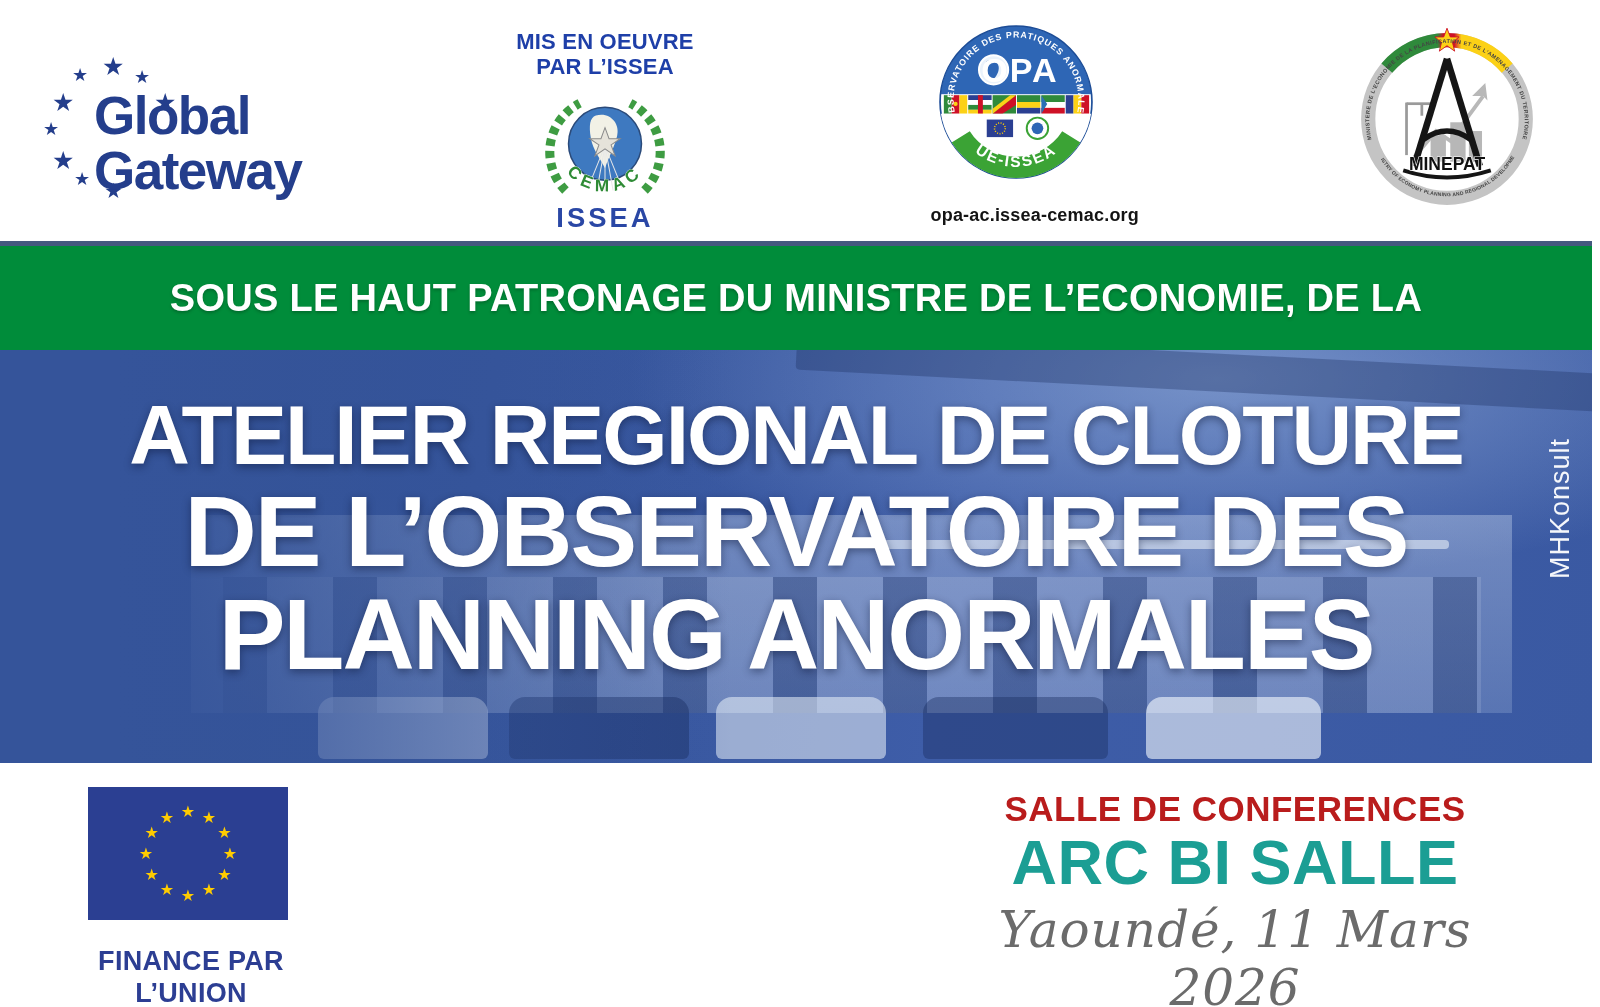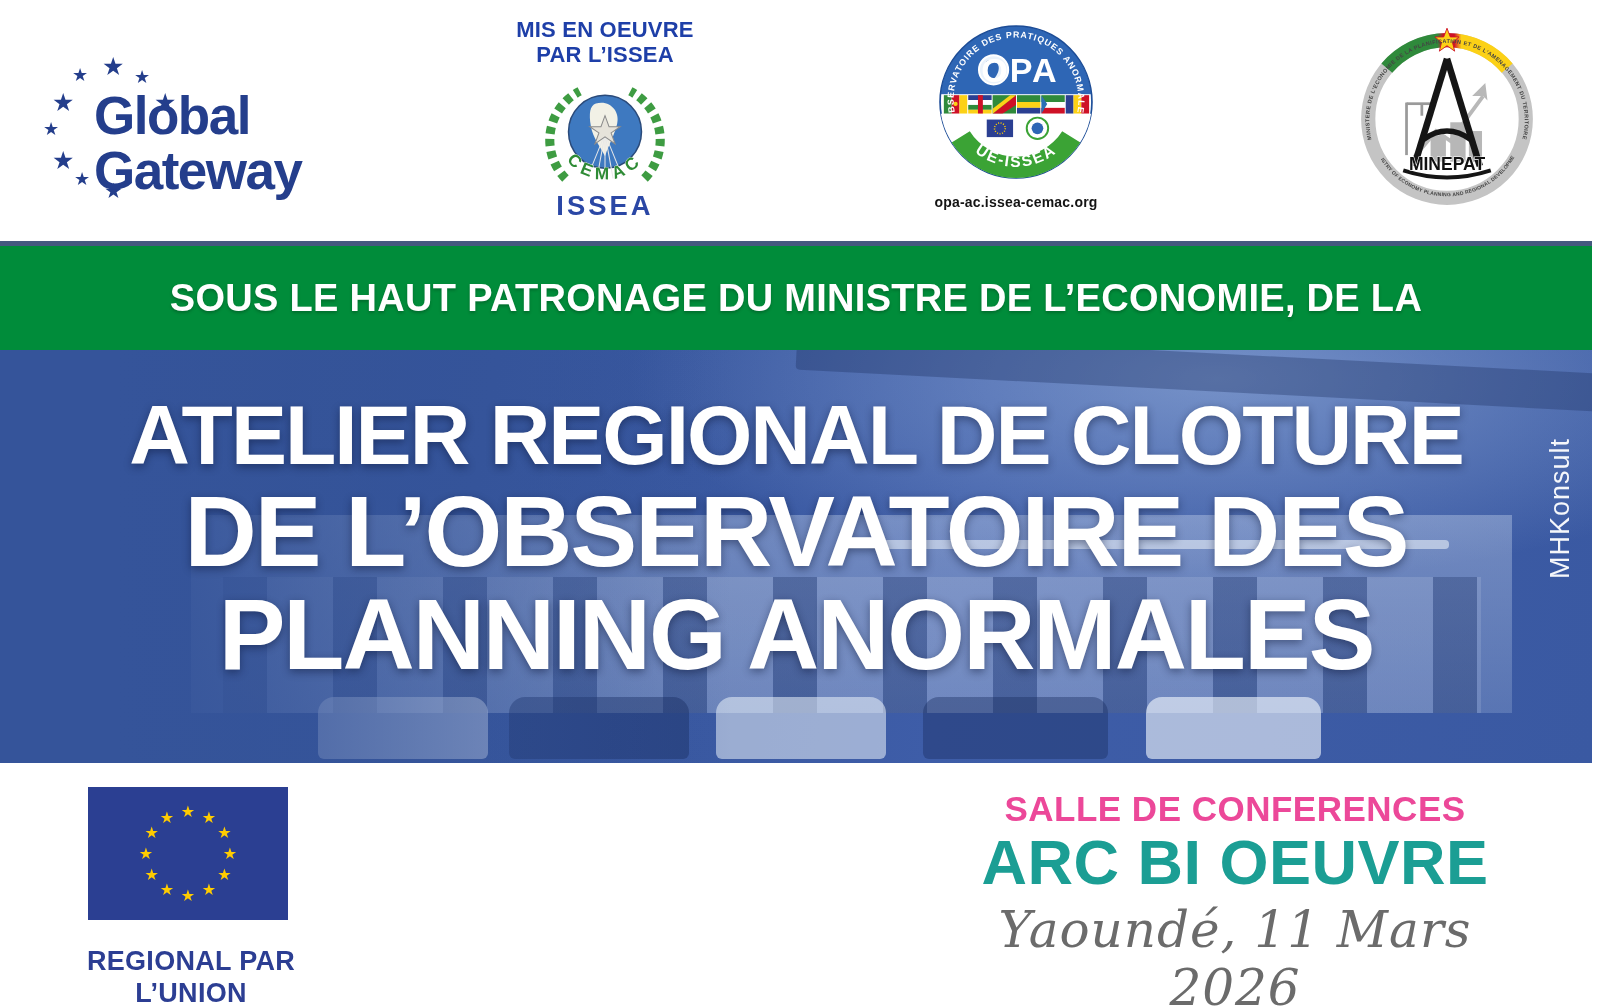--- a/index.html
+++ b/index.html
@@ -6,25 +6,25 @@
     font-family:"Liberation Sans",sans-serif;overflow:hidden;}
   .poster{position:relative;width:1600px;height:1007px;background:#fff;}
 
   
   .header{position:relative;width:1600px;height:241px;background:#fff;}
   .gg-block{position:absolute;left:28px;top:40px;width:340px;height:185px;}
   .gg-stars{position:absolute;left:0;top:8px;width:180px;height:160px;}
   .gg-stars span{position:absolute;color:#243E8C;line-height:1;}
   .gg-text{position:absolute;left:66px;top:48px;font-weight:bold;color:#243E8C;
     font-size:53px;line-height:1.04;letter-spacing:-1.5px;}
-  .issea-block{position:absolute;left:492px;top:18px;width:226px;text-align:center;}
+  .issea-block{position:absolute;left:492px;top:30px;width:226px;text-align:center;}
   .issea-caption{color:#1E3FA8;font-weight:800;font-size:22px;line-height:1.12;letter-spacing:0.2px;}
   .issea-logo{display:block;margin:2px auto 0 auto;}
   .opa-block{position:absolute;left:893px;top:24px;width:246px;text-align:center;}
-  .opa-url{margin-top:10px;color:#141414;font-weight:800;font-size:14px;letter-spacing:0.2px;}
+  .opa-url{margin-top:21px;color:#141414;font-weight:800;font-size:18px;letter-spacing:0.2px;text-align:right;}
   .minepat-block{position:absolute;left:1352px;top:26px;width:190px;text-align:center;}
 
   
   .divider{width:1592px;height:5px;background:#44597F;}
   .green-banner{width:1592px;height:104px;background:#008C3A;display:flex;
     flex-direction:row;justify-content:center;align-items:center;text-align:center;}
   .green-banner div{color:#fff;font-weight:800;font-size:38px;line-height:1.22;
     letter-spacing:0.3px;text-shadow:0 2px 3px rgba(0,40,15,0.3);white-space:nowrap;}
 
   
@@ -53,21 +53,21 @@
   .watermark{position:absolute;right:16px;top:88px;z-index:4;color:rgba(255,255,255,0.95);
     font-size:27px;font-weight:400;letter-spacing:1px;
     writing-mode:vertical-rl;transform:rotate(180deg);}
 
   
   .footer{position:relative;width:1600px;height:244px;background:#fff;}
   .eu-block{position:absolute;left:88px;top:24px;width:200px;}
   .eu-caption{position:absolute;left:-42px;top:158px;width:290px;text-align:center;
     color:#2C3E93;font-weight:800;font-size:27px;line-height:1.2;letter-spacing:0.3px;}
   .event-block{position:absolute;right:105px;top:26px;width:520px;text-align:center;}
-  .venue1{color:#ec4899;font-weight:800;font-size:35px;letter-spacing:0.5px;}
+  .venue1{color:#b91c1c;font-weight:800;font-size:35px;letter-spacing:0.5px;}
   .venue2{color:#1B9E94;font-weight:800;font-size:63px;letter-spacing:0.5px;line-height:1.05;}
   .event-date{margin-top:6px;color:#6B6B6B;font-size:50px;
     font-family:"DejaVu Serif",serif;font-style:italic;letter-spacing:1px;}
 </style>
 </head>
 <body>
 
 <div class="poster">
 
   <div class="header">
@@ -280,24 +280,24 @@
           <text x="121" y="108.4">★</text>
           <text x="100" y="114">★</text>
           <text x="79" y="108.4">★</text>
           <text x="63.6" y="93">★</text>
           <text x="58" y="72">★</text>
           <text x="63.6" y="51">★</text>
           <text x="79" y="35.6">★</text>
         </g>
       </svg>
       <div class="eu-caption">
-        <div>REGIONAL PAR</div>
+        <div>FINANCE PAR</div>
         <div>L’UNION EUROPEENNE</div>
       </div>
     </div>
     <div class="event-block">
       <div class="venue1">SALLE DE CONFERENCES</div>
-      <div class="venue2">ARC BI OEUVRE</div>
+      <div class="venue2">ARC BI SALLE</div>
       <div class="event-date">Yaoundé, 11 Mars 2026</div>
     </div>
   </div>
 
 </div>
 
 </body></html>

